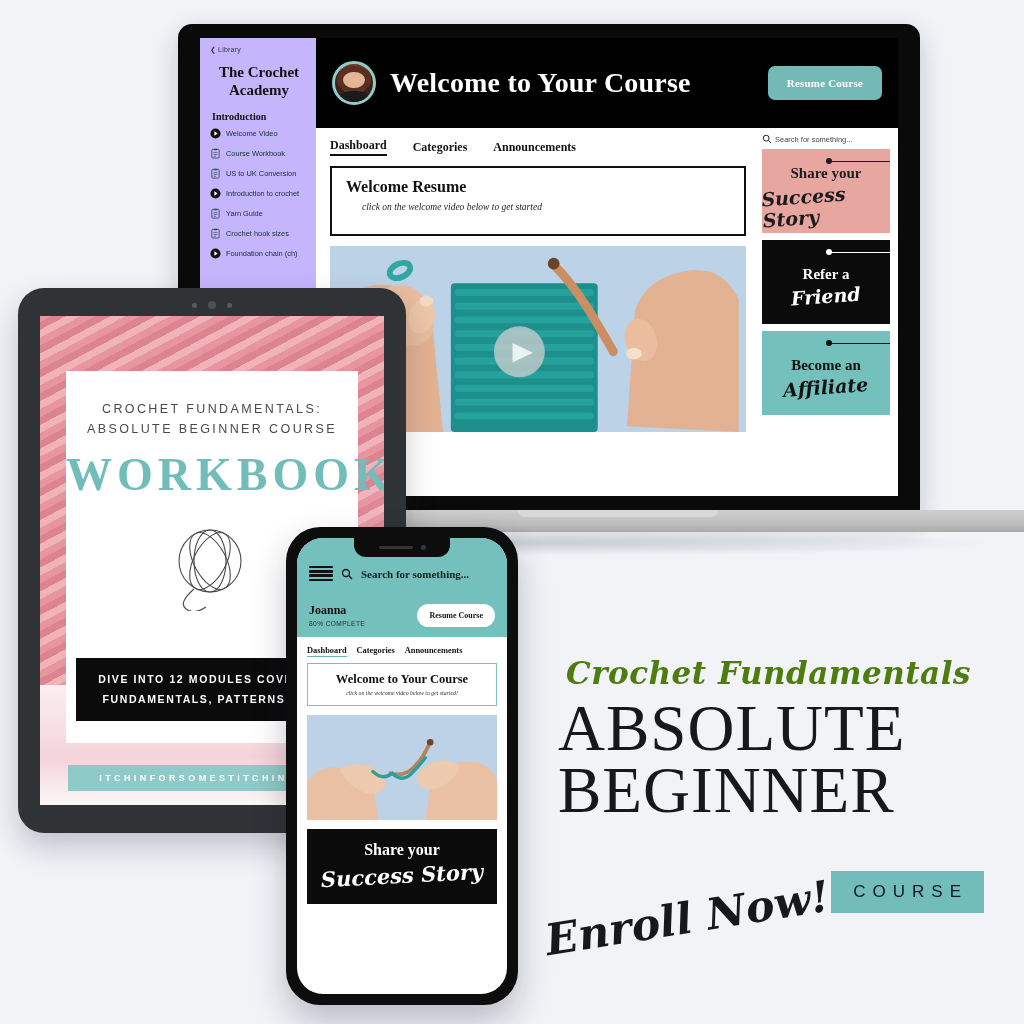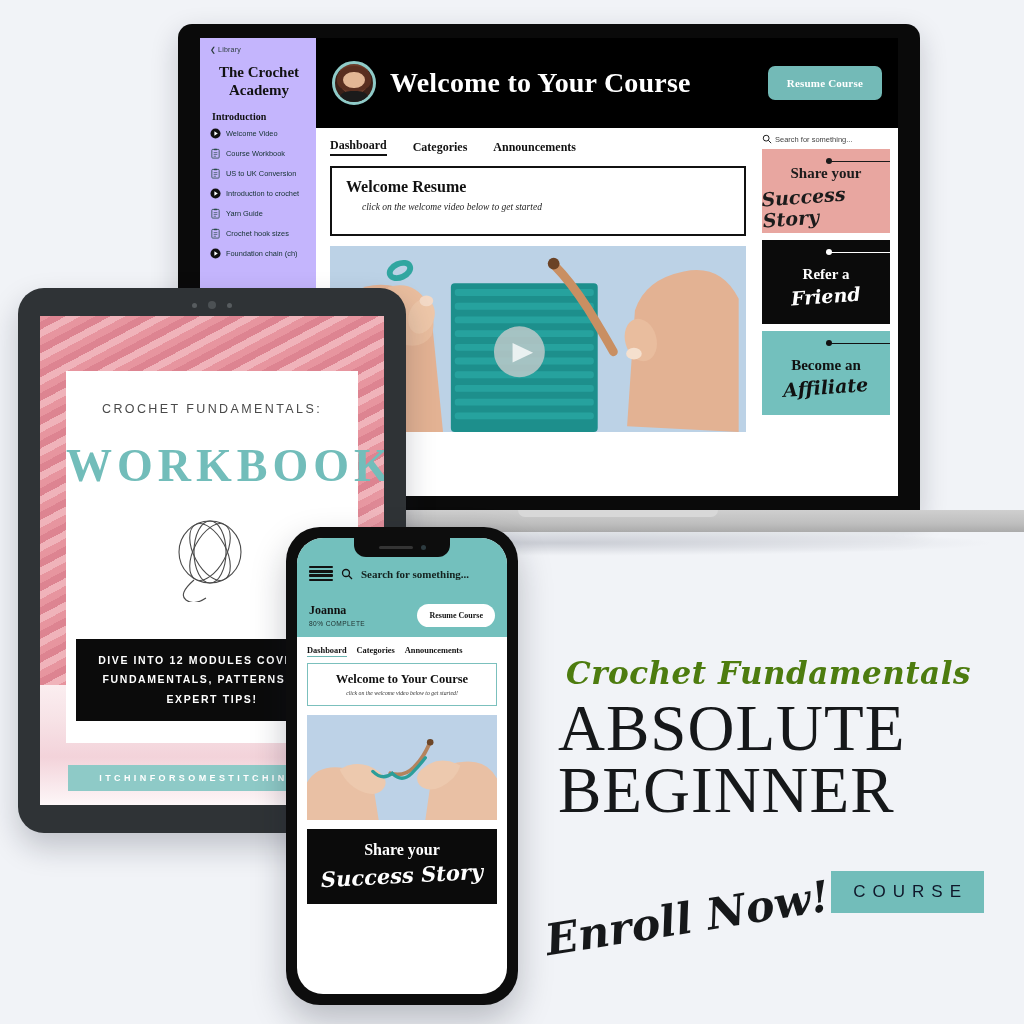--- a/index.html
+++ b/index.html
@@ -134,21 +134,21 @@
   }
   .wb-card{
     position:absolute;left:26px;right:26px;top:55px;bottom:62px;background:#fff;
   }
   .wb-kicker{
     text-align:center;color:#4a4a4a;font-size:12.5px;letter-spacing:2.4px;line-height:1.6;
     margin-top:28px;font-weight:400;
   }
   .wb-word{
     text-align:center;font-family:"Liberation Serif", serif;font-weight:700;
-    font-size:46px;letter-spacing:5px;color:#72bdba;margin-top:20px;
+    font-size:46px;letter-spacing:5px;color:#72bdba;margin-top:9px;
   }
   .wb-doodle{display:flex;justify-content:center;margin-top:18px;}
   .wb-black{
     position:absolute;left:36px;right:36px;bottom:84px;background:#0b0b0b;color:#fff;
     text-align:center;font-size:10.5px;letter-spacing:1.6px;line-height:1.85;font-weight:700;
     padding:12px 8px;box-sizing:border-box;
   }
   .wb-url{
     position:absolute;left:28px;right:28px;bottom:14px;background:#8ecac7;color:#fff;
     text-align:center;font-size:9px;letter-spacing:3.4px;padding:8px 4px;box-sizing:border-box;font-weight:700;
@@ -414,39 +414,39 @@
         <i class="big"></i>
         <i></i>
       </div>
     <div id="tablet-screen">
       <div class="yarn-bg"></div>
       <div class="yarn-bottom"></div>
 
       <div class="wb-card">
         <div class="wb-kicker">
           <div>CROCHET FUNDAMENTALS:</div>
+          <div>ABSOLUTE BEGINNER COURSE</div>
         </div>
         <div class="wb-word">WORKBOOK</div>
         <div class="wb-doodle">
           <svg width="108" height="92" viewBox="0 0 108 92">
             <g fill="none" stroke="#4a4a4a" stroke-width="1.1">
               <circle cx="52" cy="42" r="31"></circle>
               <ellipse cx="52" cy="42" rx="16" ry="31"></ellipse>
               <ellipse cx="52" cy="42" rx="31" ry="16" transform="rotate(62 52 42)"></ellipse>
               <ellipse cx="52" cy="42" rx="31" ry="16" transform="rotate(118 52 42)"></ellipse>
               <path d="M36 70 q-16 14 -8 20 q8 6 20 -2"></path>
             </g>
           </svg>
         </div>
       </div>
 
       <div class="wb-black">
         <div>DIVE INTO 12 MODULES COVERING</div>
         <div>FUNDAMENTALS, PATTERNS, AND</div>
-        <div>EXPERT TIPS!</div>
       </div>
 
       <div class="wb-url">ITCHINFORSOMESTITCHIN.COM</div>
     </div>
   </div>
 
   <div id="phone">
     <div id="phone-frame"></div>
     <div id="phone-screen">
       <div class="notch">

